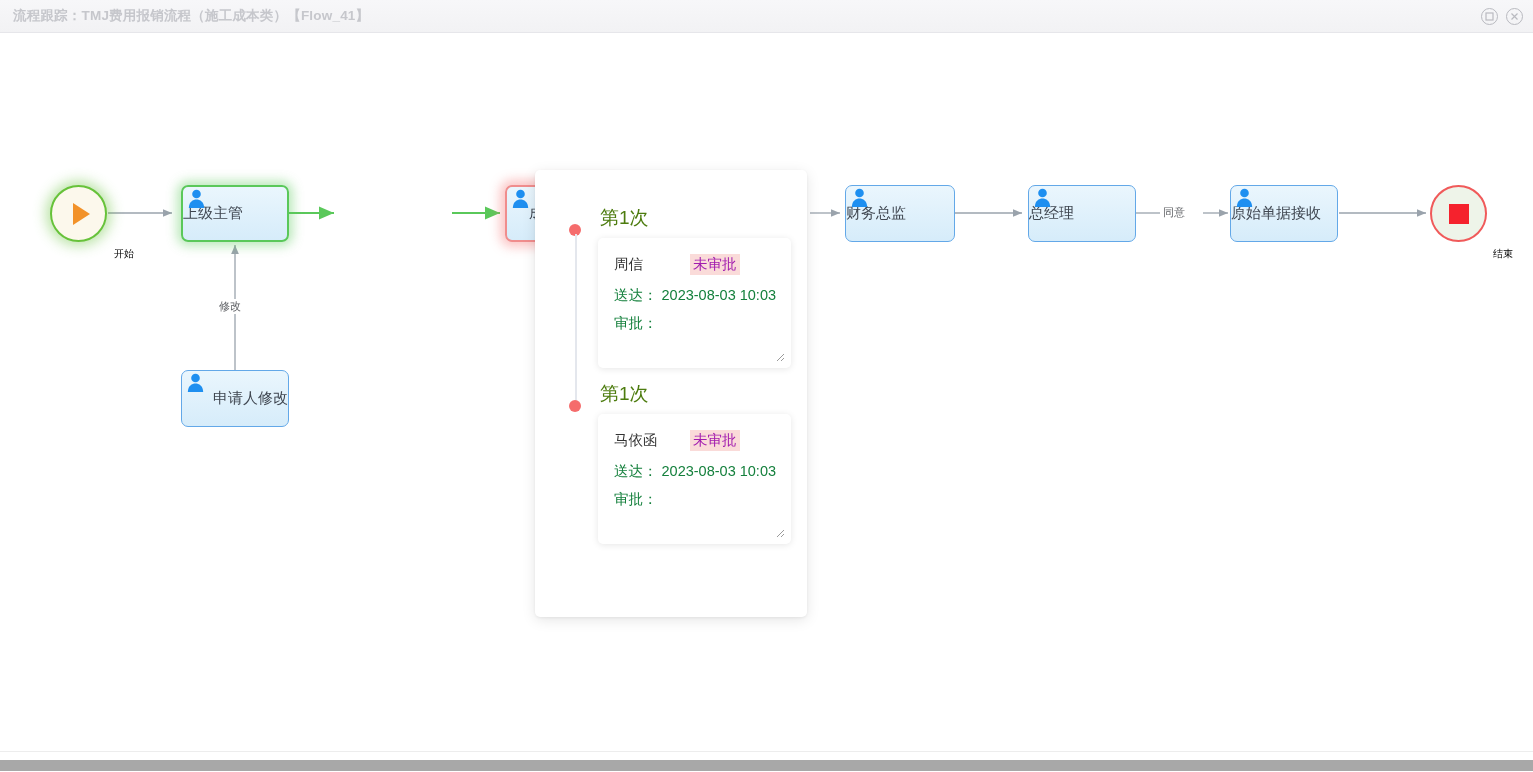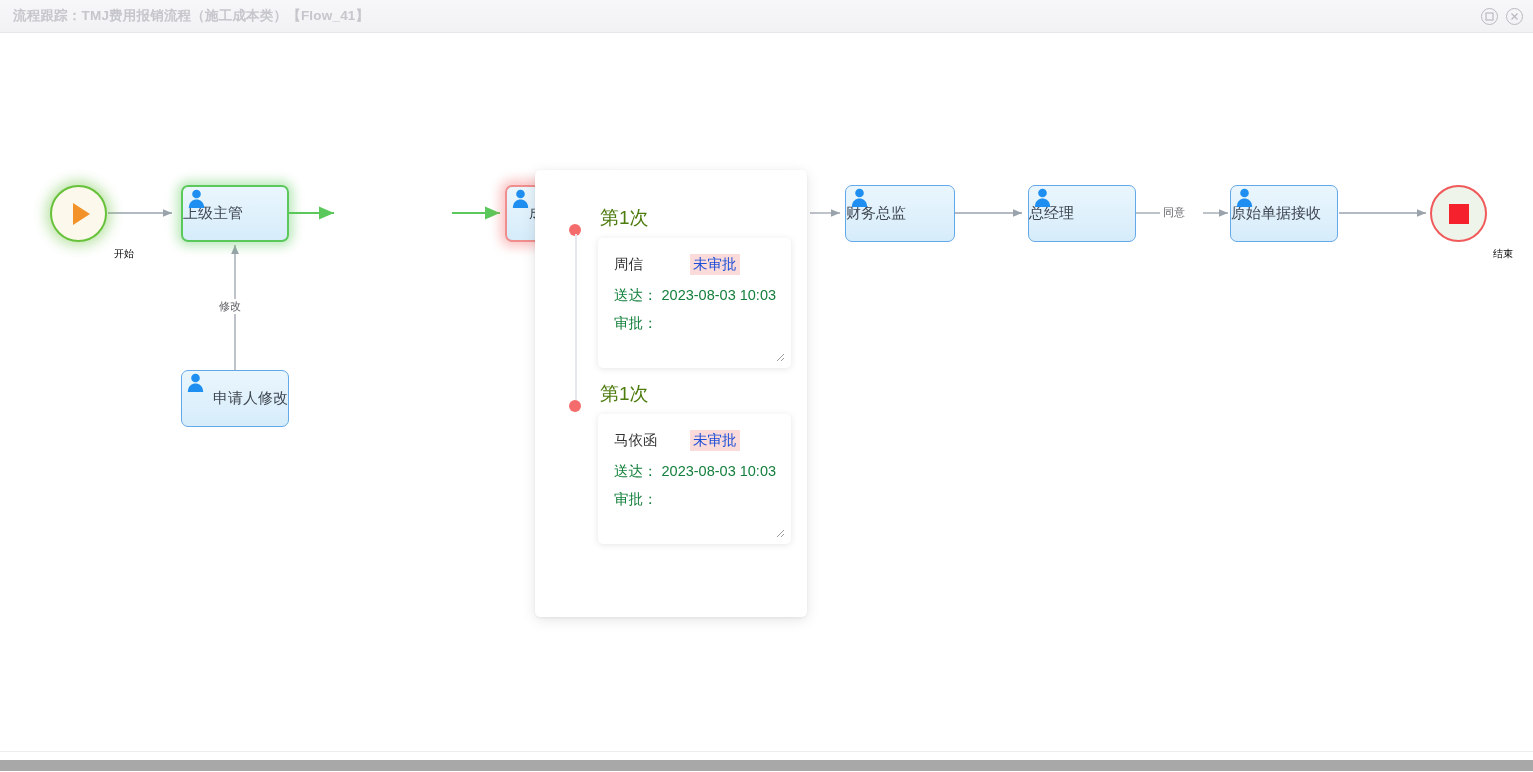--- a/index.html
+++ b/index.html
@@ -147,21 +147,21 @@
     background: #fff;
     border-radius: 5px;
     box-shadow: 0 1px 7px rgba(0,0,0,0.10);
     padding: 16px 16px 10px 16px;
     position: relative;
     height: 130px;
   }
   .ic-row1 { display: flex; align-items: center; margin-bottom: 11px; }
   .ic-name { font-size: 14.5px; color: #333; min-width: 76px; }
   .ic-status {
-    font-size: 14.5px; color: #1d4ed8;
+    font-size: 14.5px; color: #a21caf;
     background: #fadbd9; padding: 1px 3px;
   }
   .ic-row { font-size: 14.5px; color: #15803d; margin-bottom: 9px; white-space: nowrap; }
   .resize-grip {
     position: absolute; right: 6px; bottom: 6px;
     width: 11px; height: 11px;
     cursor: nwse-resize;
   }
 
   

